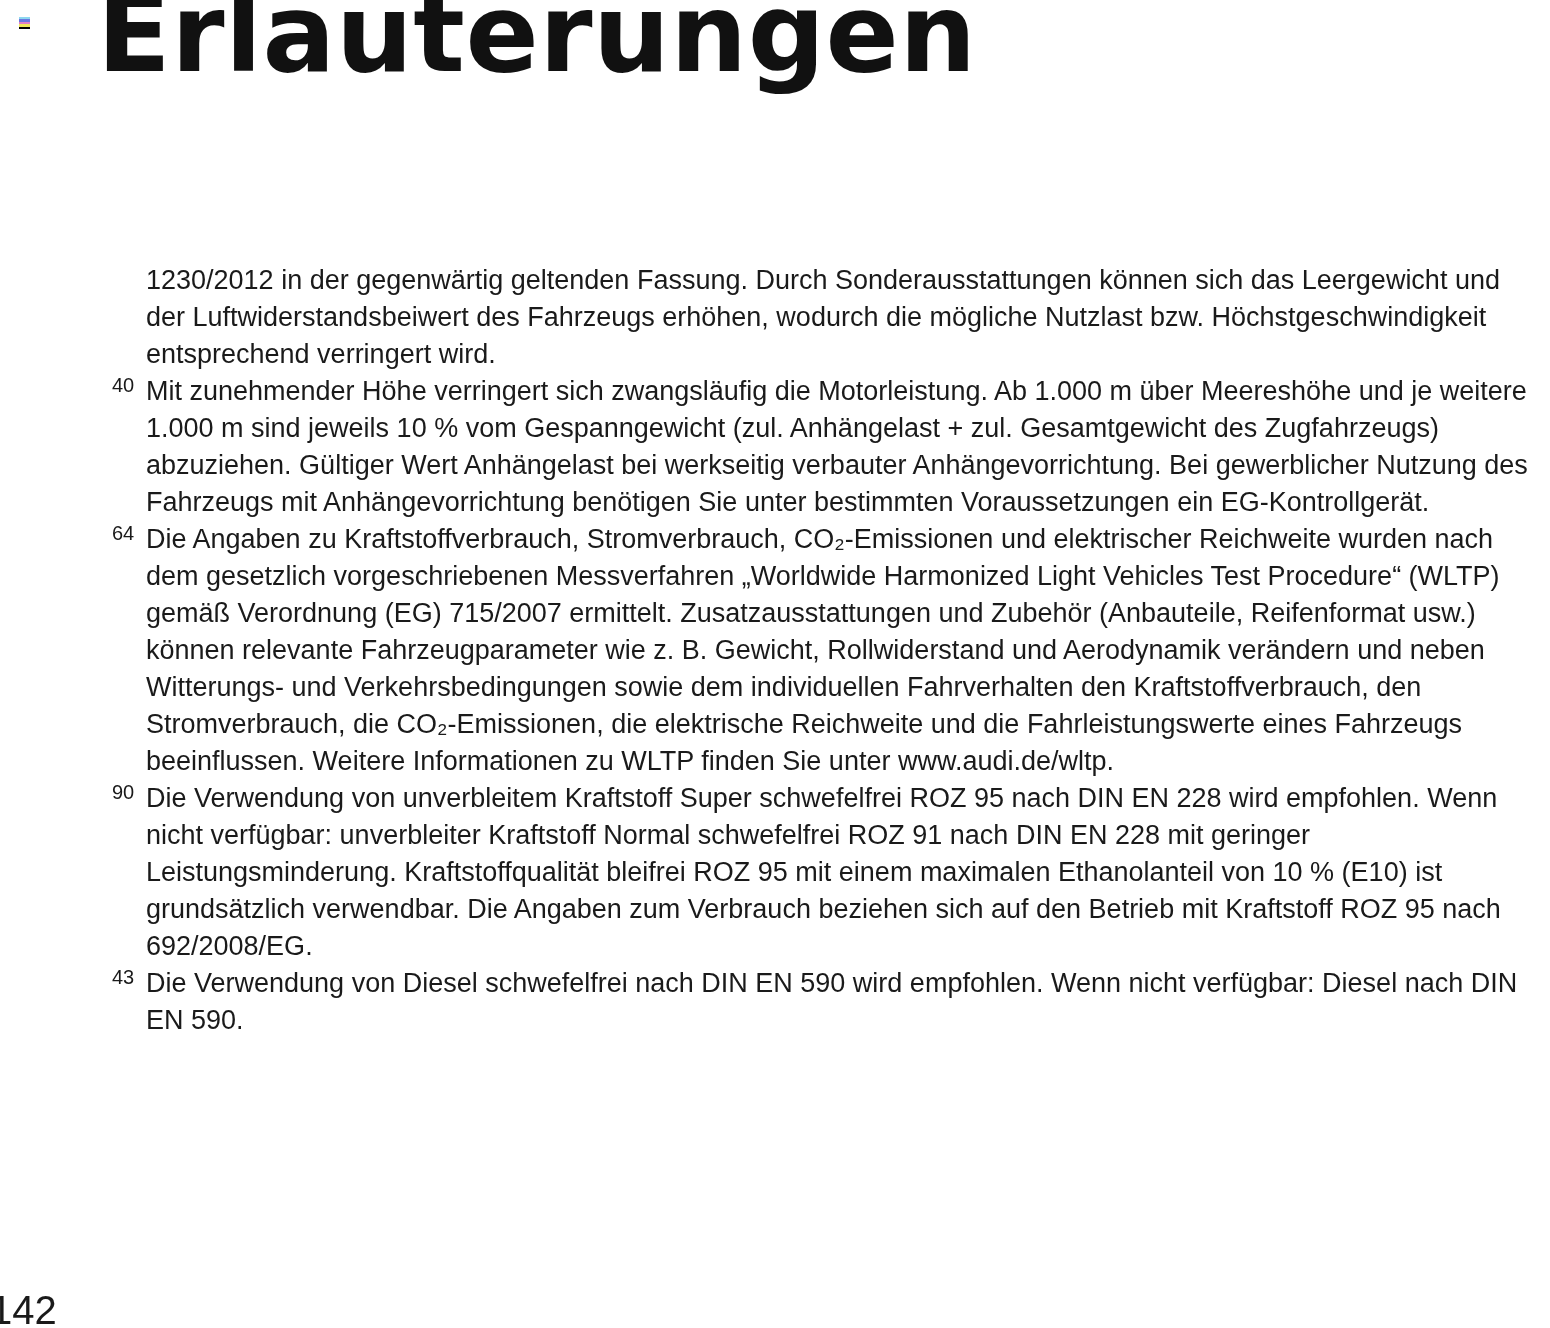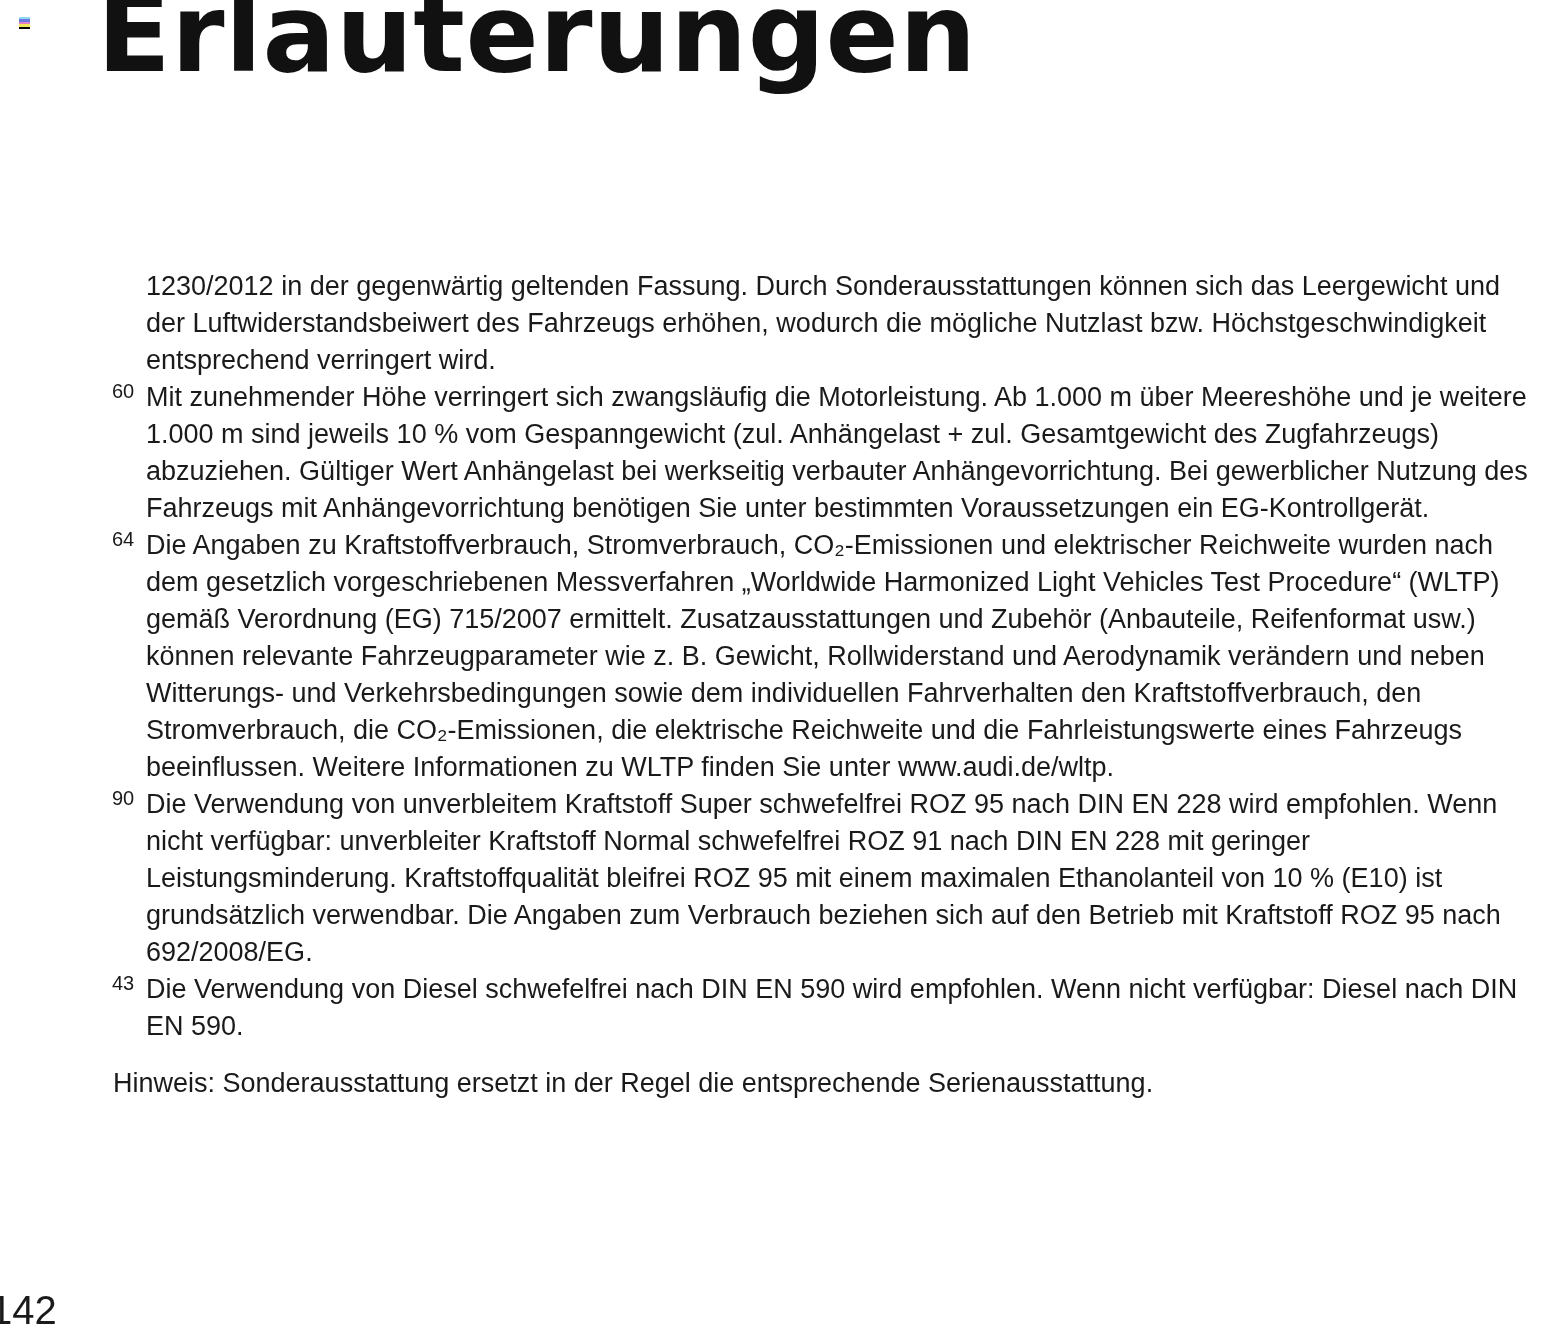--- a/index.html
+++ b/index.html
@@ -37,21 +37,21 @@
     line-height: 1;
     letter-spacing: 0.5px;
     white-space: nowrap;
     color: #111111;
   }
 
   
   main.footnotes {
     position: absolute;
     left: 146px;
-    top: 268px;
+    top: 262px;
     width: 1400px;
     font-size: 27px;
     line-height: 37px;
   }
   main p { margin: 0; }
 
   .footnote { position: relative; }
   .fn-num {
     position: absolute;
     left: -34px;
@@ -85,36 +85,35 @@
   <span style="background: rgb(0, 0, 0);"></span>
 </div>
 
 <h1 class="page-title">Erläuterungen</h1>
 
 <main class="footnotes">
 
   <p>1230/2012 in der gegenwärtig geltenden Fassung. Durch Sonderausstattungen können sich das Leergewicht und der Luftwiderstandsbeiwert des Fahrzeugs erhöhen, wodurch die mögliche Nutzlast bzw. Höchstgeschwindigkeit entsprechend verringert wird.</p>
 
   <div class="footnote">
-    <span class="fn-num">60</span>
+    <span class="fn-num">40</span>
     <p>Mit zunehmender Höhe verringert sich zwangsläufig die Motorleistung. Ab 1.000 m über Meereshöhe und je weitere 1.000 m sind jeweils 10 % vom Gespanngewicht (zul. Anhängelast + zul. Gesamtgewicht des Zugfahrzeugs) abzuziehen. Gültiger Wert Anhängelast bei werkseitig verbauter Anhängevorrichtung. Bei gewerblicher Nutzung des Fahrzeugs mit Anhängevorrichtung benötigen Sie unter bestimmten Voraussetzungen ein EG-Kontrollgerät.</p>
   </div>
 
   <div class="footnote">
     <span class="fn-num">64</span>
     <p>Die Angaben zu Kraftstoffverbrauch, Stromverbrauch, CO₂-Emissionen und elektrischer Reichweite wurden nach dem gesetzlich vorgeschriebenen Messverfahren „Worldwide Harmonized Light Vehicles Test Procedure“ (WLTP) gemäß Verordnung (EG) 715/2007 ermittelt. Zusatzausstattungen und Zubehör (Anbauteile, Reifenformat usw.) können relevante Fahrzeugparameter wie z. B. Gewicht, Rollwiderstand und Aerodynamik verändern und neben Witterungs- und Verkehrsbedingungen sowie dem individuellen Fahrverhalten den Kraftstoffverbrauch, den Stromverbrauch, die CO₂-Emissionen, die elektrische Reichweite und die Fahrleistungswerte eines Fahrzeugs beeinflussen. Weitere Informationen zu WLTP finden Sie unter www.audi.de/wltp.</p>
   </div>
 
   <div class="footnote">
     <span class="fn-num">90</span>
     <p>Die Verwendung von unverbleitem Kraftstoff Super schwefelfrei ROZ 95 nach DIN EN 228 wird empfohlen. Wenn nicht verfügbar: unverbleiter Kraftstoff Normal schwefelfrei ROZ 91 nach DIN EN 228 mit geringer Leistungsminderung. Kraftstoffqualität bleifrei ROZ 95 mit einem maximalen Ethanolanteil von 10 % (E10) ist grundsätzlich verwendbar. Die Angaben zum Verbrauch beziehen sich auf den Betrieb mit Kraftstoff ROZ 95 nach 692/2008/EG.</p>
   </div>
 
   <div class="footnote">
     <span class="fn-num">43</span>
     <p>Die Verwendung von Diesel schwefelfrei nach DIN EN 590 wird empfohlen. Wenn nicht verfügbar: Diesel nach DIN EN 590.</p>
   </div>
 
-  <p class="note">Hinweis: Sonderausstattung ersetzt in der Regel die entsprechende Serienausstattung.</p>
 
 </main>
 
 <div class="page-number">142</div>
 
 </body></html>

